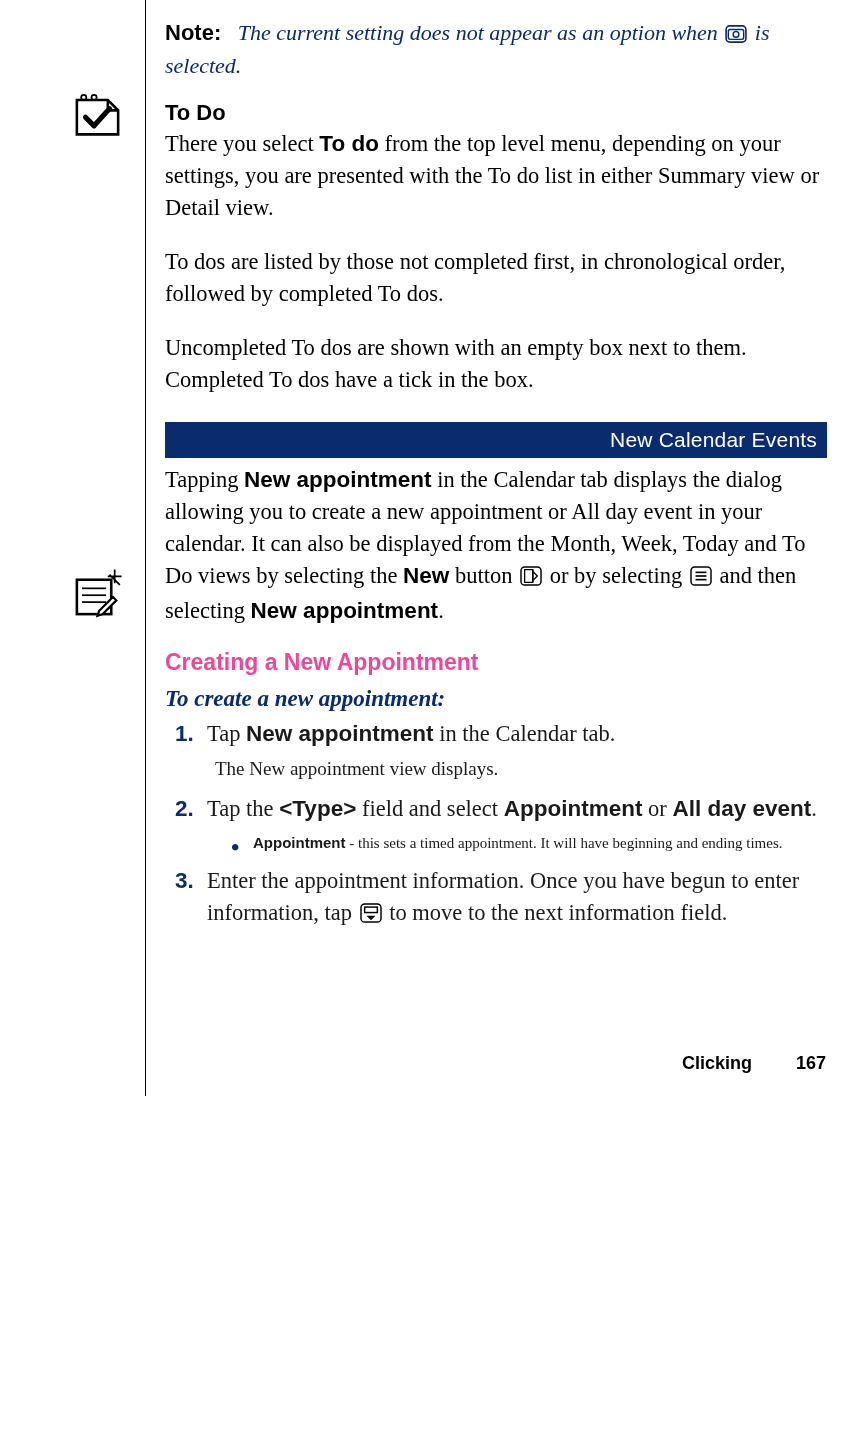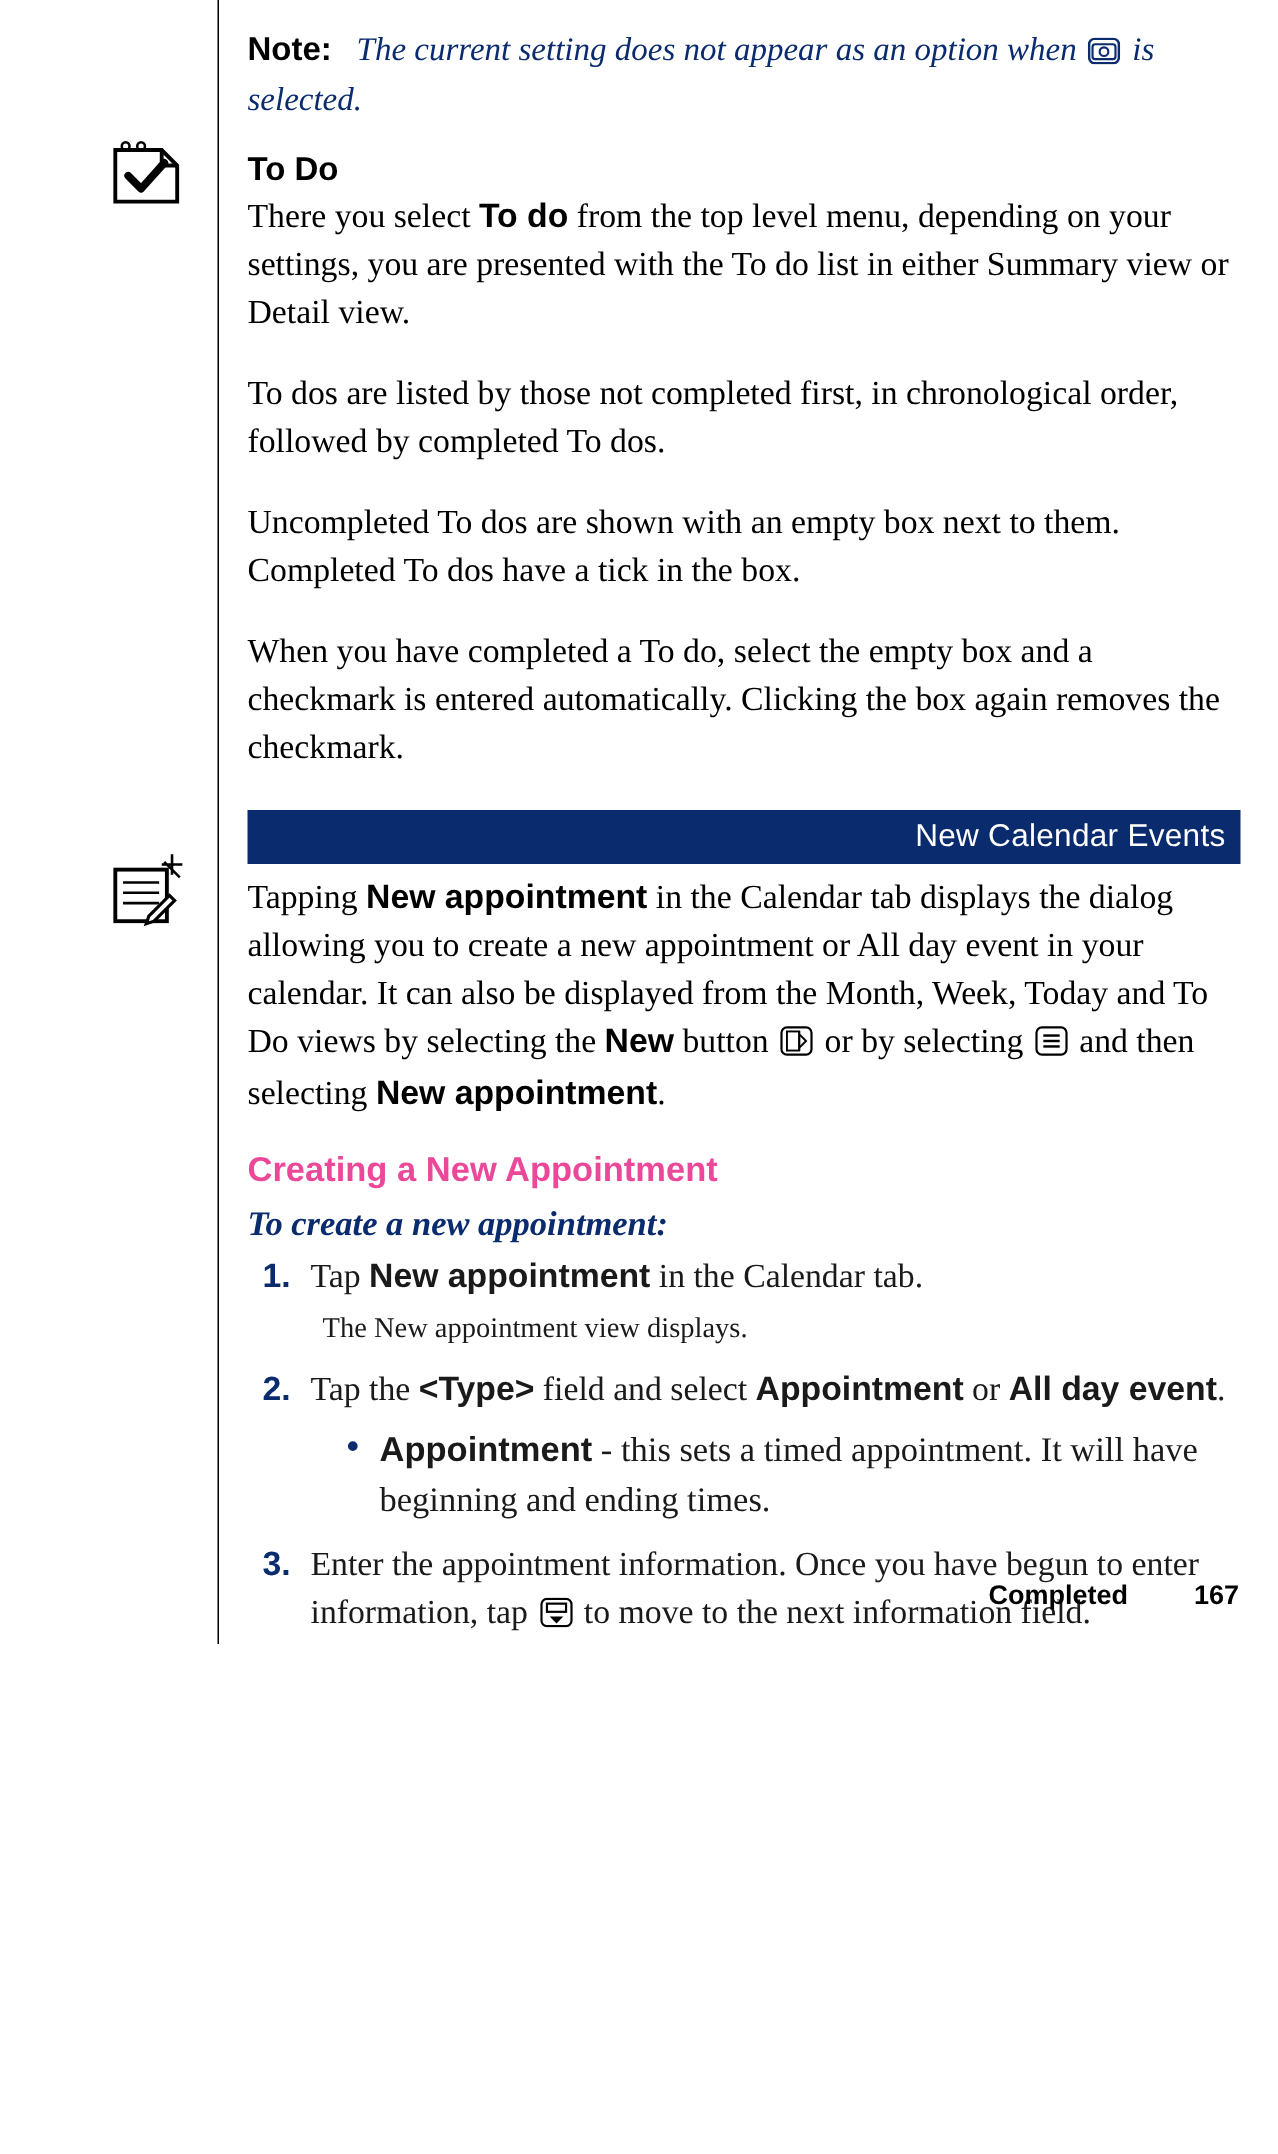--- a/index.html
+++ b/index.html
@@ -119,21 +119,21 @@
     line-height:1.42;
   }
   ul.bullets{
     list-style:none;
     padding:0;
     margin:8px 0 8px 24px;
   }
   ul.bullets > li{
     position:relative;
     padding-left:22px;
-    font-size:23px;
+    font-size:15px;
     line-height:1.42;
     margin-bottom:8px;
   }
   ul.bullets > li::before{
     content:"\2022";
     position:absolute;
     left:0;
     top:0;
     color:var(--navy);
     font-size:24px;
@@ -198,21 +198,20 @@
       </span>
       <span class="note-body"> is selected.</span>
     </div>
 
     <div class="h4">To Do</div>
     <p class="body">
       <span>There you select </span><span class="ui-term">To do</span><span> from the top level menu, depending on your settings, you are presented with the To do list in either Summary view or Detail view.</span>
     </p>
     <p class="body">To dos are listed by those not completed first, in chronological order, followed by completed To dos.</p>
     <p class="body">Uncompleted To dos are shown with an empty box next to them. Completed To dos have a tick in the box.</p>
-    <p class="body">When you have completed a To do, select the empty box and a checkmark is entered automatically. Clicking the box again removes the checkmark.</p>
 
     <div class="section-bar">New Calendar Events</div>
 
     <p class="body" style="margin-top:6px;">
       <span>Tapping </span><span class="ui-term">New appointment</span><span> in the Calendar tab displays the dialog allowing you to create a new appointment or All day event in your calendar. It can also be displayed from the Month, Week, Today and To Do views by selecting the </span><span class="ui-term">New</span><span> button </span><span class="inline-ic"><svg width="22" height="20" viewBox="0 0 24 22">
             <rect x="1" y="1" width="22" height="20" rx="4" fill="#fff" stroke="#000" stroke-width="1.6"></rect>
             <rect x="5" y="4" width="9" height="14" fill="none" stroke="#000" stroke-width="1.4"></rect>
             <path d="M14 6 L19 11 L14 16 M14 4 L14 18" fill="none" stroke="#000" stroke-width="1.4"></path>
           </svg></span><span> or by selecting </span><span class="inline-ic"><svg width="22" height="20" viewBox="0 0 24 22">
             <rect x="1" y="1" width="22" height="20" rx="4" fill="#fff" stroke="#000" stroke-width="1.6"></rect>
@@ -241,16 +240,16 @@
               <rect x="1" y="1" width="22" height="20" rx="4" fill="#fff" stroke="#000" stroke-width="1.6"></rect>
               <rect x="5" y="4.5" width="14" height="6" fill="none" stroke="#000" stroke-width="1.6"></rect>
               <path d="M7 14 L12 19 L17 14 Z" fill="#000"></path>
             </svg></span><span> to move to the next information field.</span>
       </li>
     </ol>
 
   </div>
 
   <div class="footer">
-    <span>Completed</span>
+    <span>Clicking</span>
     <span>167</span>
   </div>
 </div>
 
 </body></html>

